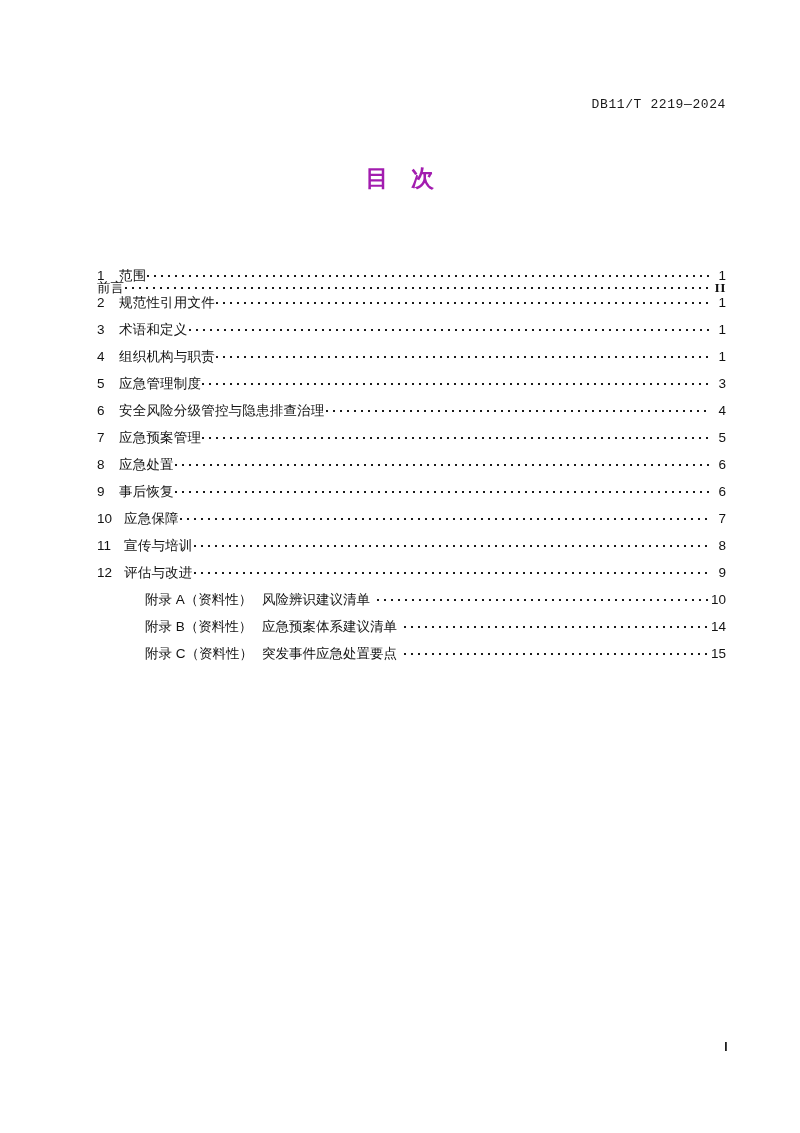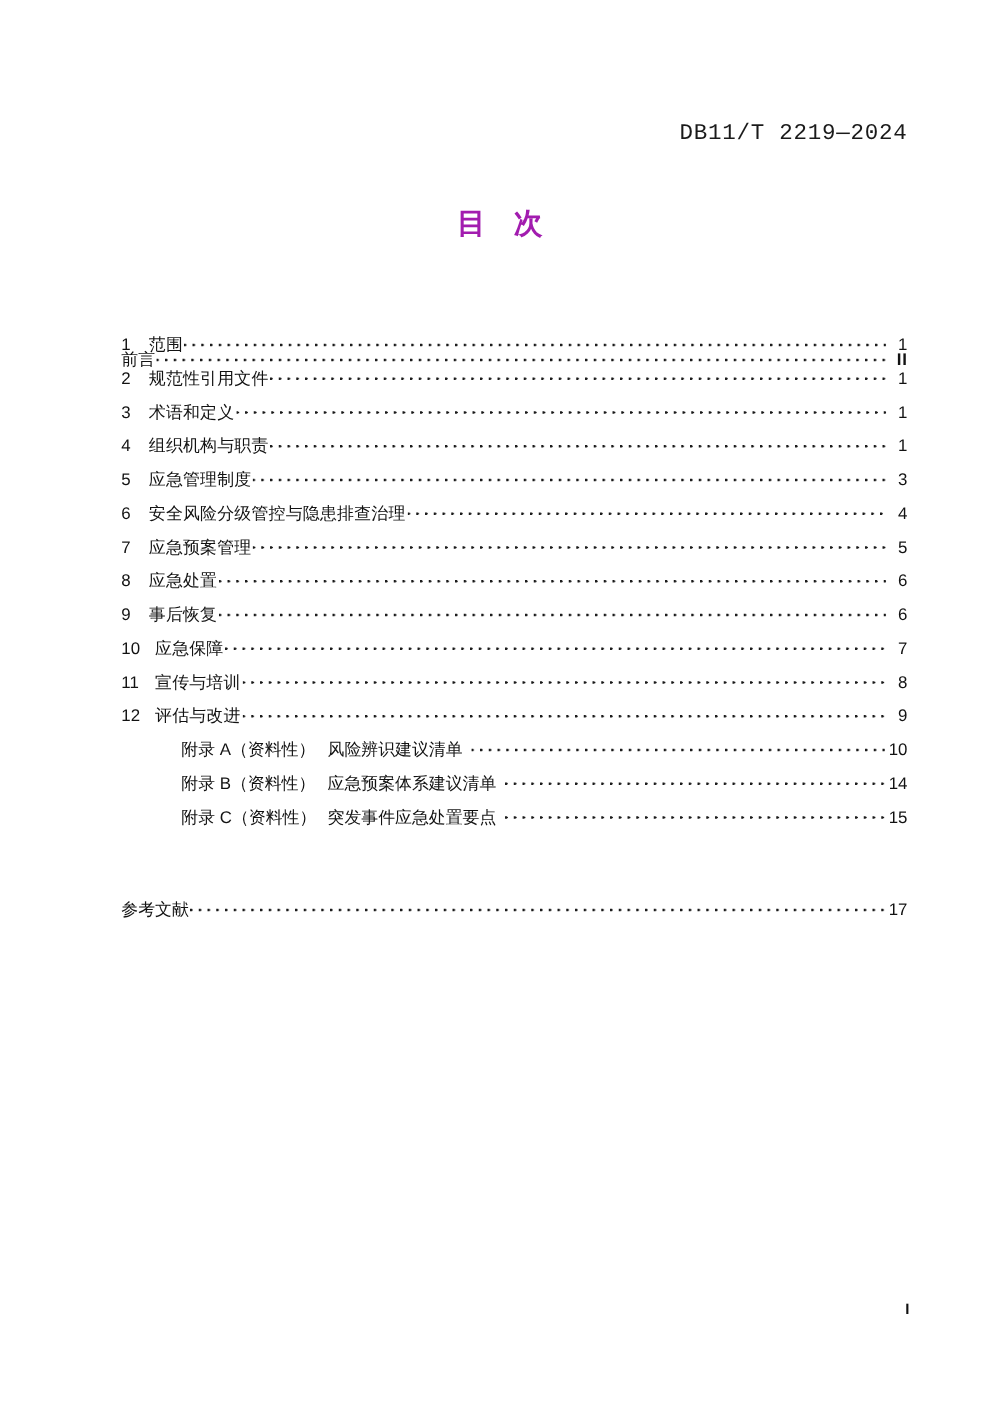--- a/index.html
+++ b/index.html
@@ -22,21 +22,21 @@
     width: 800px;
     height: 1133px;
   }
 
   
   .doc-header {
     position: absolute;
     top: 97px;
     right: 74px;
     font-family: "Liberation Mono", "DejaVu Sans Mono", monospace;
-    font-size: 18px;
+    font-size: 13px;
     letter-spacing: 0.6px;
     color: #1a1a1a;
     white-space: nowrap;
   }
 
   
   .toc-title {
     position: absolute;
     top: 163px;
     left: 0;
@@ -116,21 +116,21 @@
 
   .pageno {
     flex: 0 0 auto;
     text-align: right;
     min-width: 14px;
     font-size: 13.5px;
     color: #121212;
   }
   .pageno.roman {
     font-weight: 700;
-    font-family: Liberation Sans, sans-serif;
+    font-family: Liberation Serif, serif;
     letter-spacing: 0.5px;
   }
 
   
   .toc-row.sect .label { letter-spacing: 0.2px; text-align: right; }
 
   
   .footer-pageno {
     position: absolute;
     top: 1040px;
@@ -245,23 +245,18 @@
       <span class="leader"></span>
       <span class="pageno">14</span>
     </div>
     <div class="toc-row apx">
       <span class="apx-label">附录 C（资料性）</span>
       <span class="apx-title">突发事件应急处置要点</span>
       <span class="leader"></span>
       <span class="pageno">15</span>
     </div>
 
-    <div class="toc-row front" style="margin-top:8px;">
-      <span class="label">参考文献</span>
-      <span class="leader"></span>
-      <span class="pageno">17</span>
-    </div>
 
   </div>
 
   <div class="footer-pageno">I</div>
 
 </div>
 
 </body></html>

